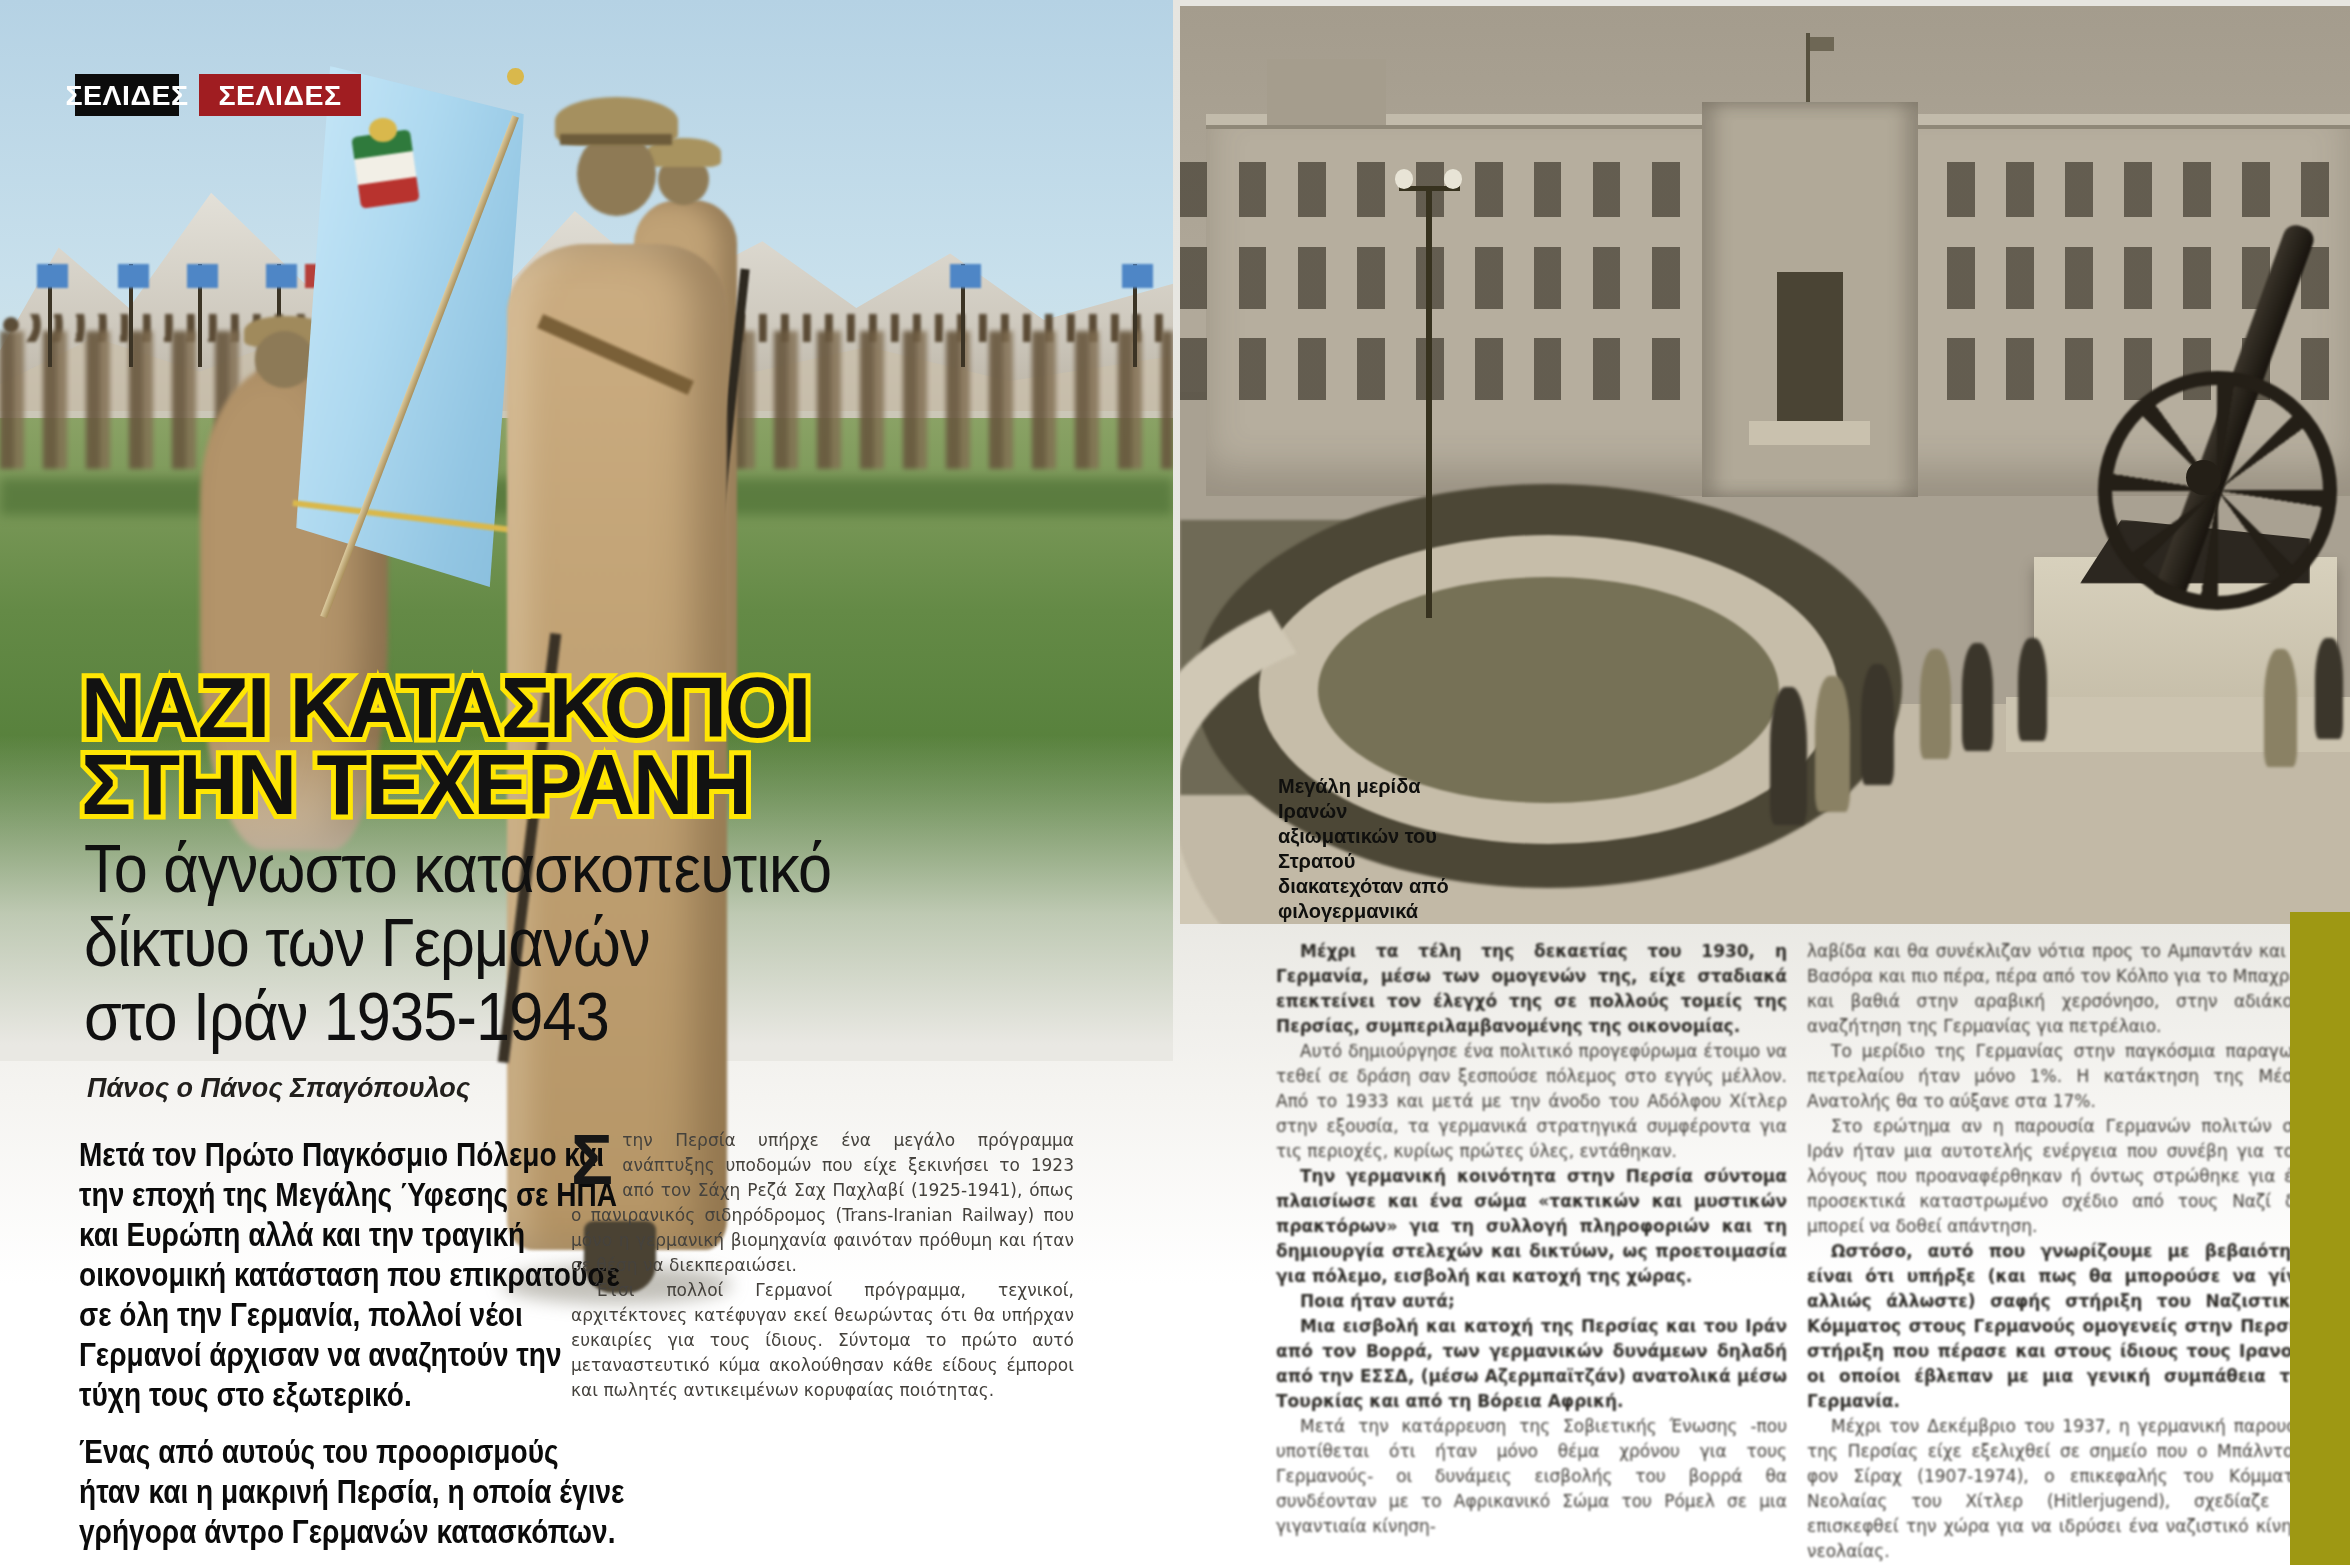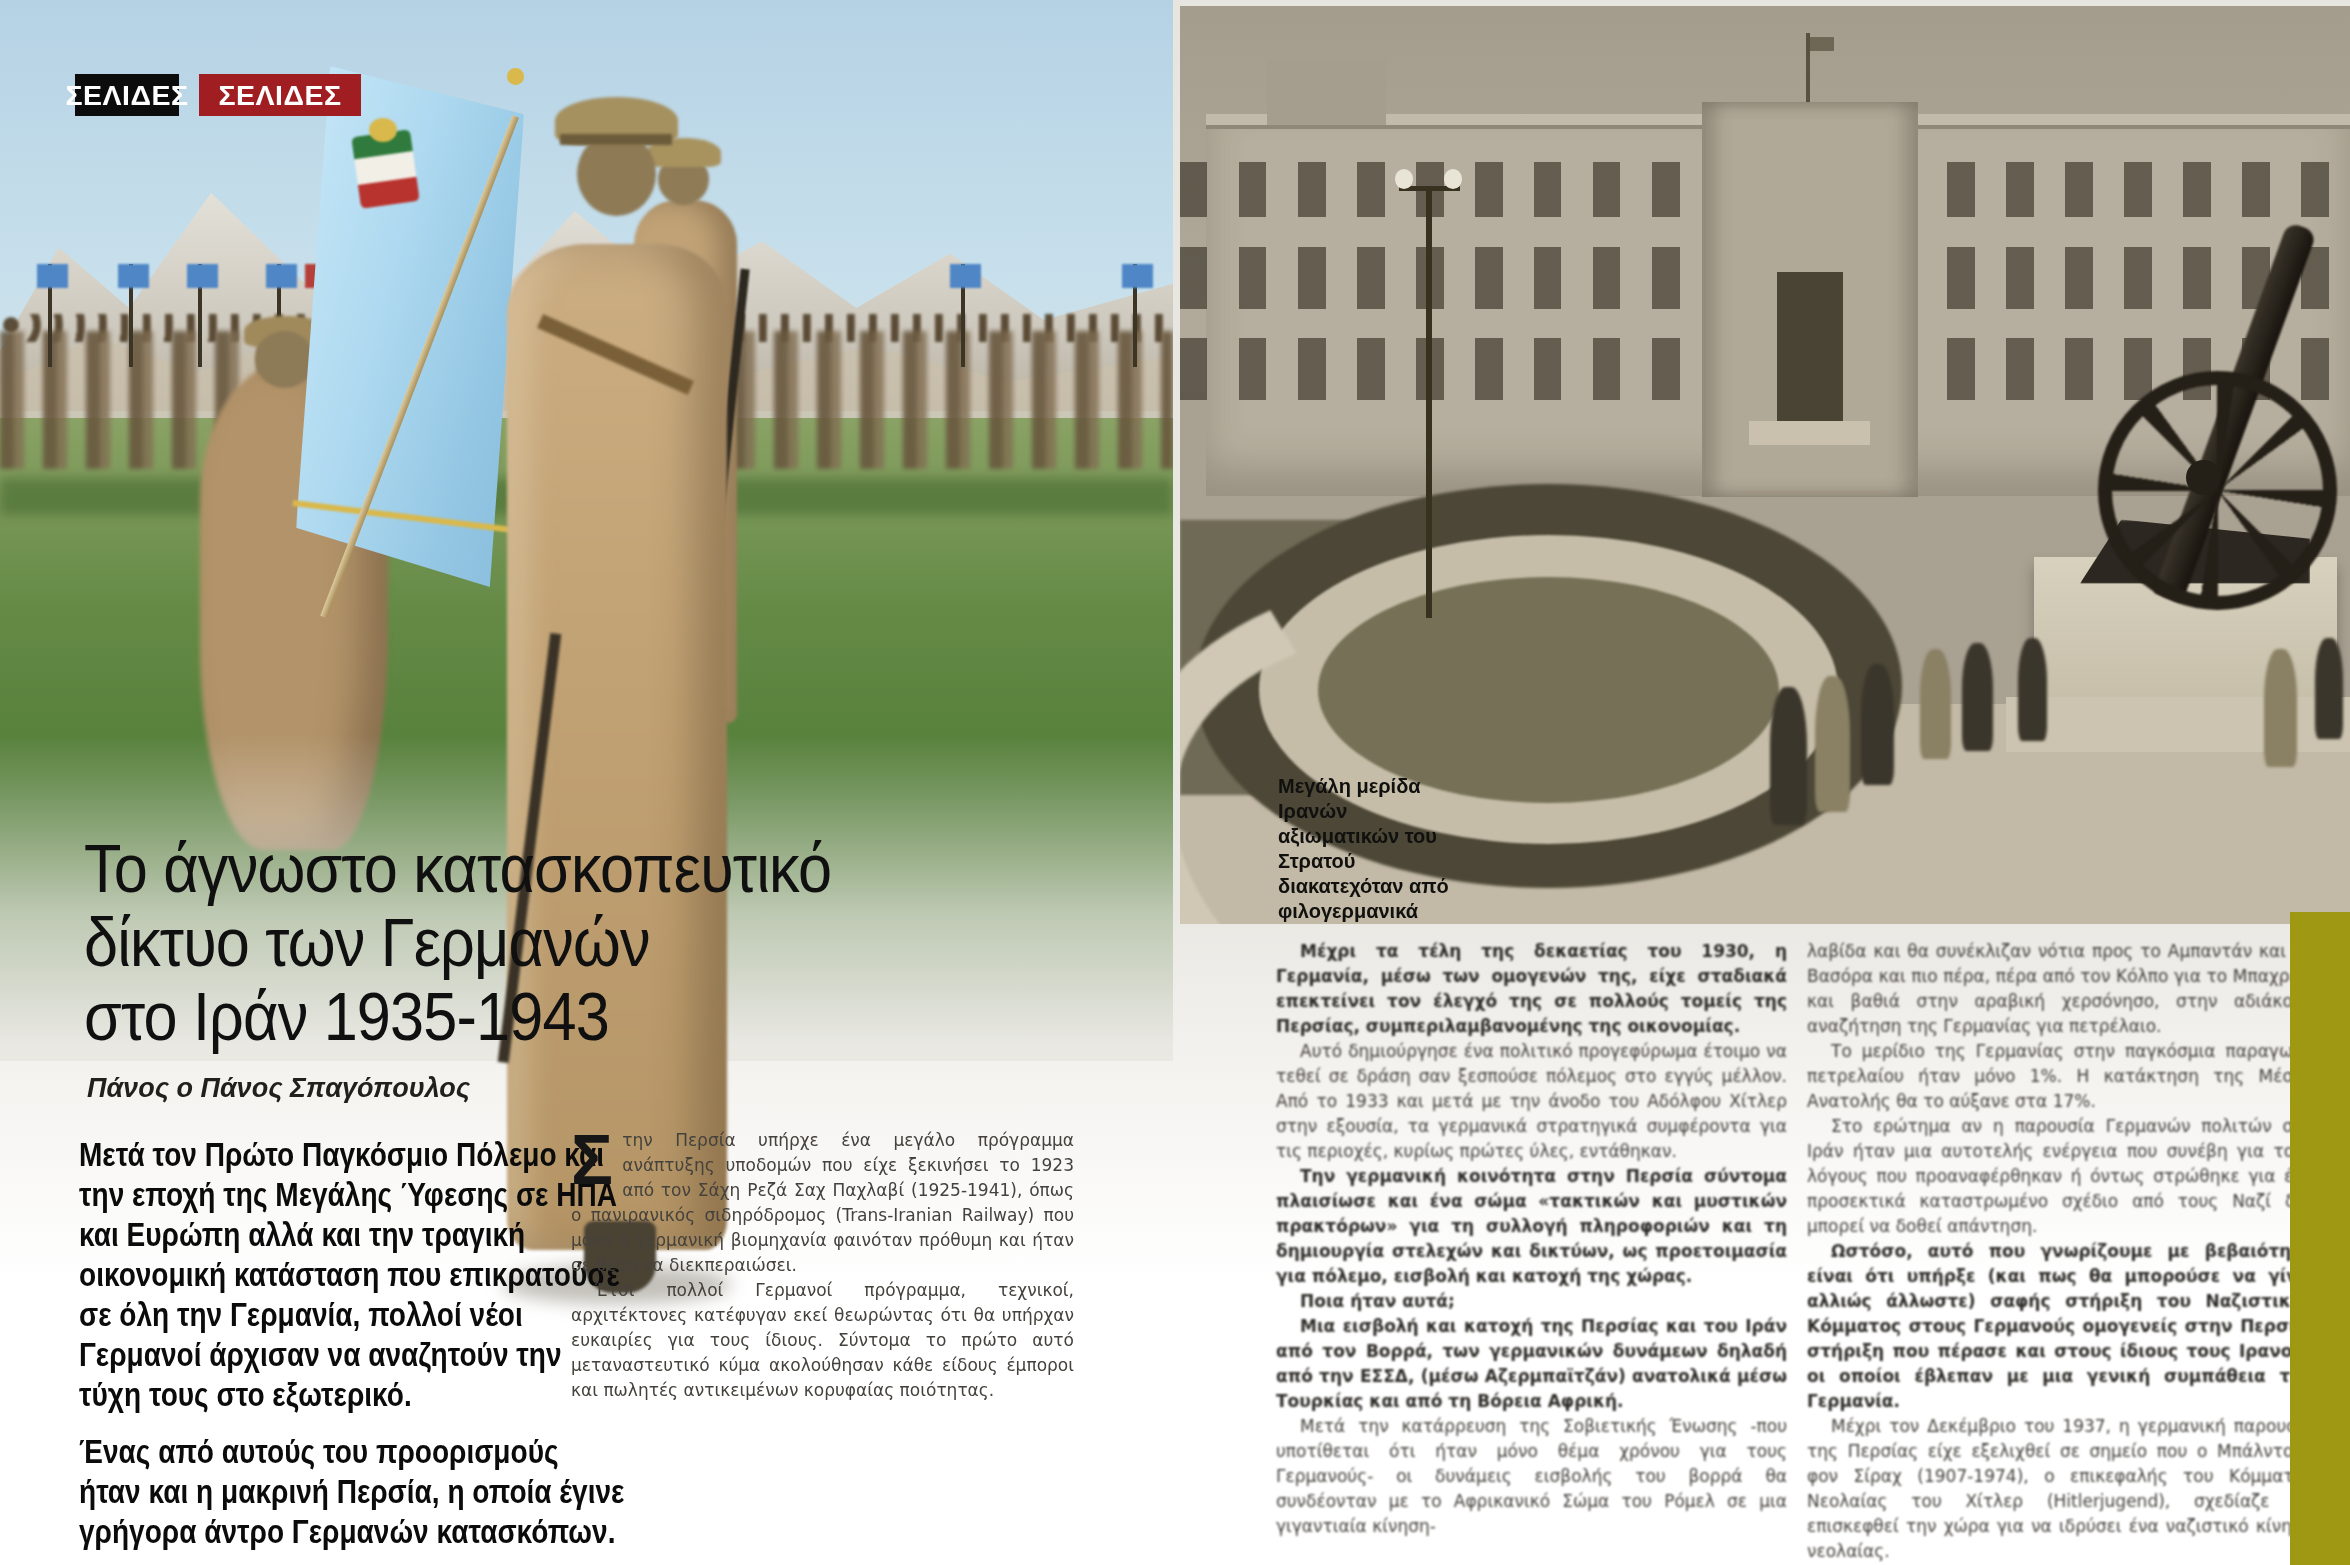--- a/index.html
+++ b/index.html
@@ -193,20 +193,24 @@
     <div class="abs off1-capband"></div>
   </div>
 
   <div class="abs tag tag-black">
     <span>ΣΕΛΙΔΕΣ</span>
   </div>
   <div class="abs tag tag-red">
     <span>ΣΕΛΙΔΕΣ</span>
   </div>
 
+  <div class="abs headline">
+    <div><span class="hl">ΝΑΖΙ ΚΑΤΑΣΚΟΠΟΙ</span></div>
+    <div><span class="hl">ΣΤΗΝ ΤΕΧΕΡΑΝΗ</span></div>
+  </div>
 
   <div class="abs subtitle">
     <div class="sub-line">Το άγνωστο κατασκοπευτικό</div>
     <div class="sub-line">δίκτυο των Γερμανών</div>
     <div class="sub-line">στο Ιράν 1935-1943</div>
   </div>
 
   <div class="abs byline">Πάνος ο Πάνος Σπαγόπουλος</div>
 
   <div class="abs intro">

